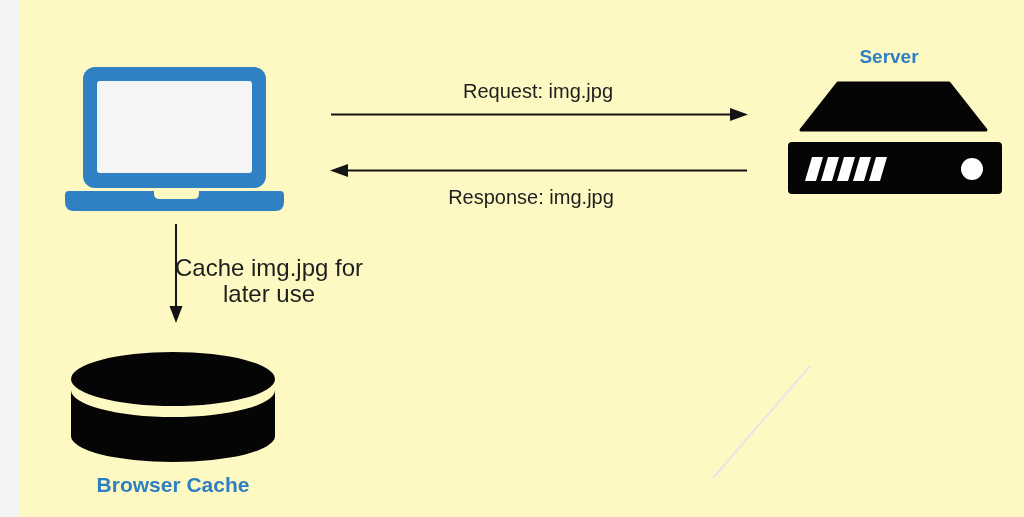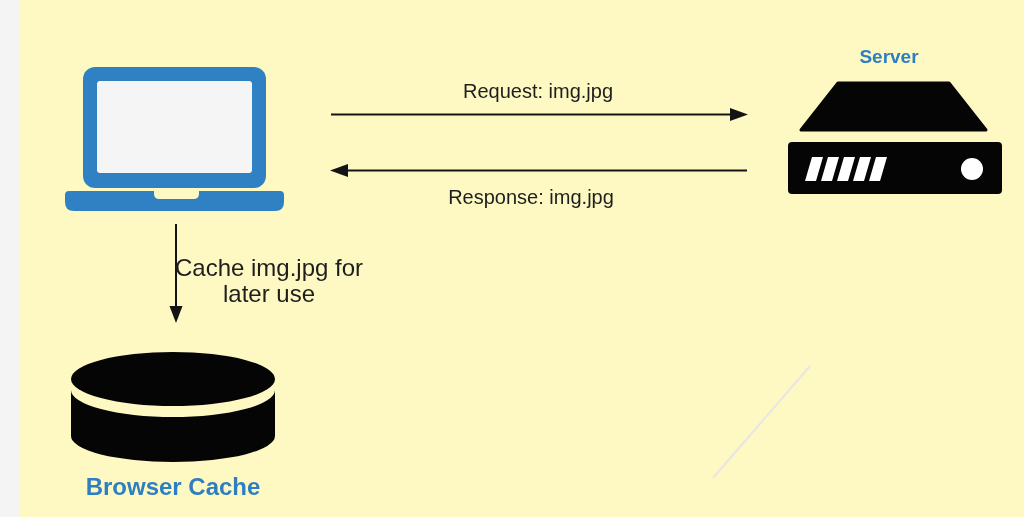--- a/index.html
+++ b/index.html
@@ -44,21 +44,21 @@
     font-size: 20px;
   }
   .cache-note {
     left: 129px; top: 255px; width: 240px;
     font-size: 24px;
     line-height: 26px;
     white-space: pre-line;
   }
   .browser-cache-label {
     left: 33px; top: 471px; width: 240px;
-    font-size: 24px;
+    font-size: 21px;
     text-align: center;
   }
 </style>
 </head>
 <body>
 
 <div class="canvas">
 
   <svg class="diagram-art" width="1024" height="517" viewBox="0 0 1024 517">
 

